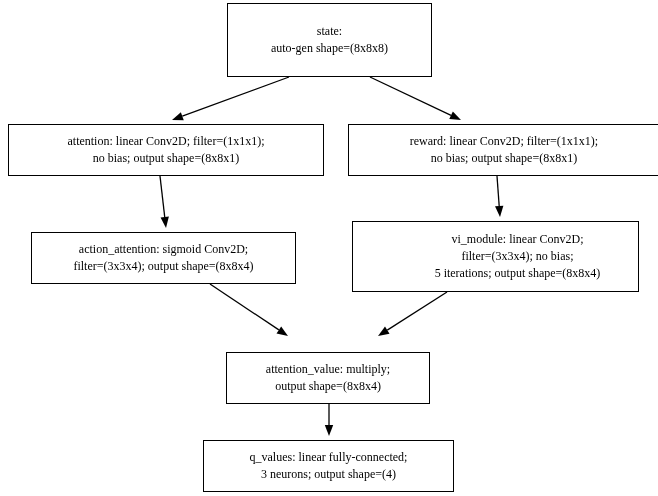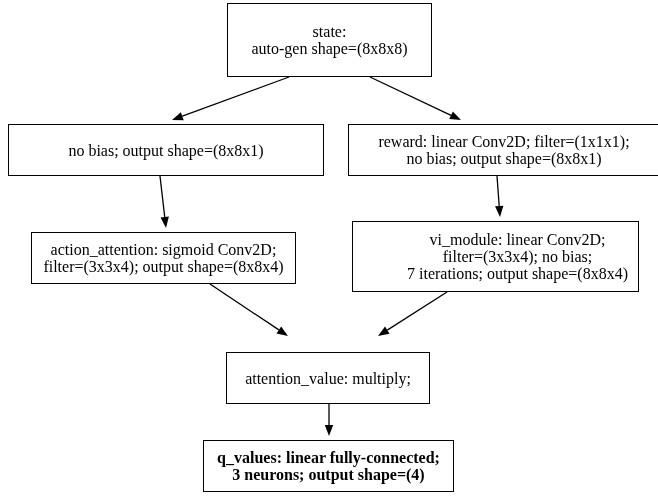--- a/index.html
+++ b/index.html
@@ -28,21 +28,21 @@
     position: absolute;
     box-sizing: border-box;
     border: 1px solid #000000;
     background: #ffffff;
     display: flex;
     flex-direction: column;
     align-items: center;
     justify-content: center;
     text-align: center;
     color: #000000;
-    font-size: 16px;
+    font-size: 12px;
     line-height: 17px;
     letter-spacing: 0px;
     white-space: nowrap;
     z-index: 2;
   }
   .node .line {
     display: block;
   }
 </style>
 </head>
@@ -66,41 +66,43 @@
       <line x1="329" y1="392" x2="329" y2="425" stroke="#000000" stroke-width="1.3"></line>
       <polygon points="329,436 324.8,425 333.2,425" fill="#000000"></polygon>
     </svg>
 
   <div class="node" style="left: 227px; top: 3px; width: 205px; height: 74px; border-color: rgb(0, 0, 0); background: rgb(255, 255, 255); color: rgb(0, 0, 0);">
     <span class="line">state:</span>
     <span class="line">auto-gen shape=(8x8x8)</span>
   </div>
 
   <div class="node" style="left: 8px; top: 124px; width: 316px; height: 52px; border-color: rgb(0, 0, 0); background: rgb(255, 255, 255); color: rgb(0, 0, 0);">
+    <span class="line">attention: linear Conv2D; filter=(1x1x1);</span>
     <span class="line">no bias; output shape=(8x8x1)</span>
   </div>
 
   <div class="node" style="left: 348px; top: 124px; width: 312px; height: 52px; border-color: rgb(0, 0, 0); background: rgb(255, 255, 255); color: rgb(0, 0, 0);">
     <span class="line">reward: linear Conv2D; filter=(1x1x1);</span>
     <span class="line">no bias; output shape=(8x8x1)</span>
   </div>
 
   <div class="node" style="left: 31px; top: 232px; width: 265px; height: 52px; border-color: rgb(0, 0, 0); background: rgb(255, 255, 255); color: rgb(0, 0, 0);">
     <span class="line">action_attention: sigmoid Conv2D;</span>
     <span class="line">filter=(3x3x4); output shape=(8x8x4)</span>
   </div>
 
   <div class="node" style="left: 352px; top: 221px; width: 287px; height: 71px; border-color: rgb(0, 0, 0); background: rgb(255, 255, 255); color: rgb(0, 0, 0); padding-left: 44px;">
     <span class="line">vi_module: linear Conv2D;</span>
     <span class="line">filter=(3x3x4); no bias;</span>
-    <span class="line">7 iterations; output shape=(8x8x4)</span>
+    <span class="line">5 iterations; output shape=(8x8x4)</span>
   </div>
 
   <div class="node" style="left: 226px; top: 352px; width: 204px; height: 52px; border-color: rgb(0, 0, 0); background: rgb(255, 255, 255); color: rgb(0, 0, 0);">
     <span class="line">attention_value: multiply;</span>
+    <span class="line">output shape=(8x8x4)</span>
   </div>
 
-  <div class="node" style="left: 203px; top: 440px; width: 251px; height: 52px; border-color: rgb(0, 0, 0); background: rgb(255, 255, 255); color: rgb(0, 0, 0); font-weight: bold;">
+  <div class="node" style="left: 203px; top: 440px; width: 251px; height: 52px; border-color: rgb(0, 0, 0); background: rgb(255, 255, 255); color: rgb(0, 0, 0);">
     <span class="line">q_values: linear fully-connected;</span>
     <span class="line">3 neurons; output shape=(4)</span>
   </div>
 
 </div>
 
 </body></html>

